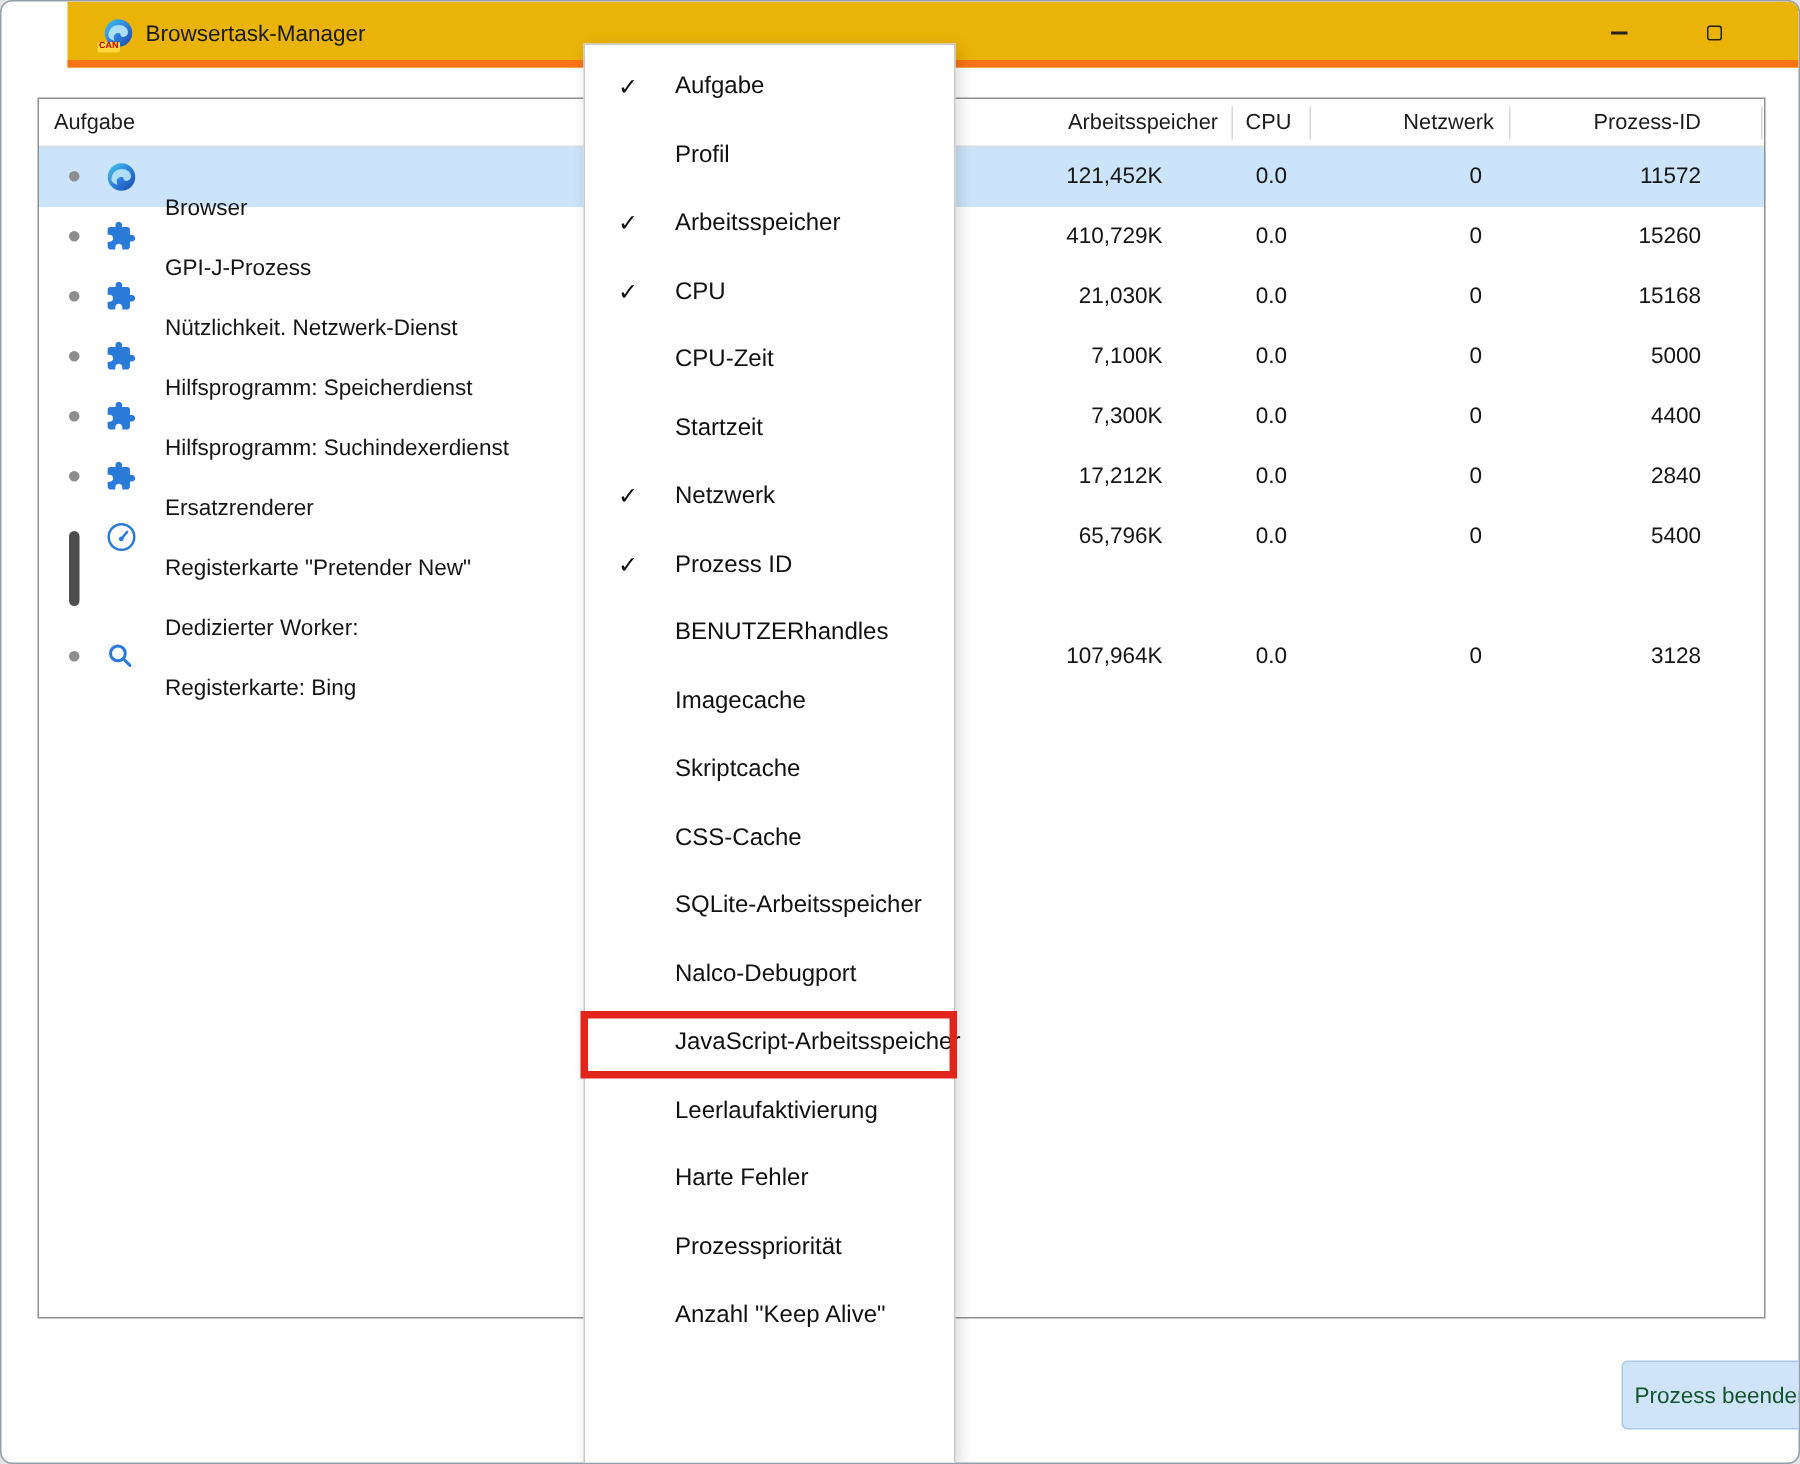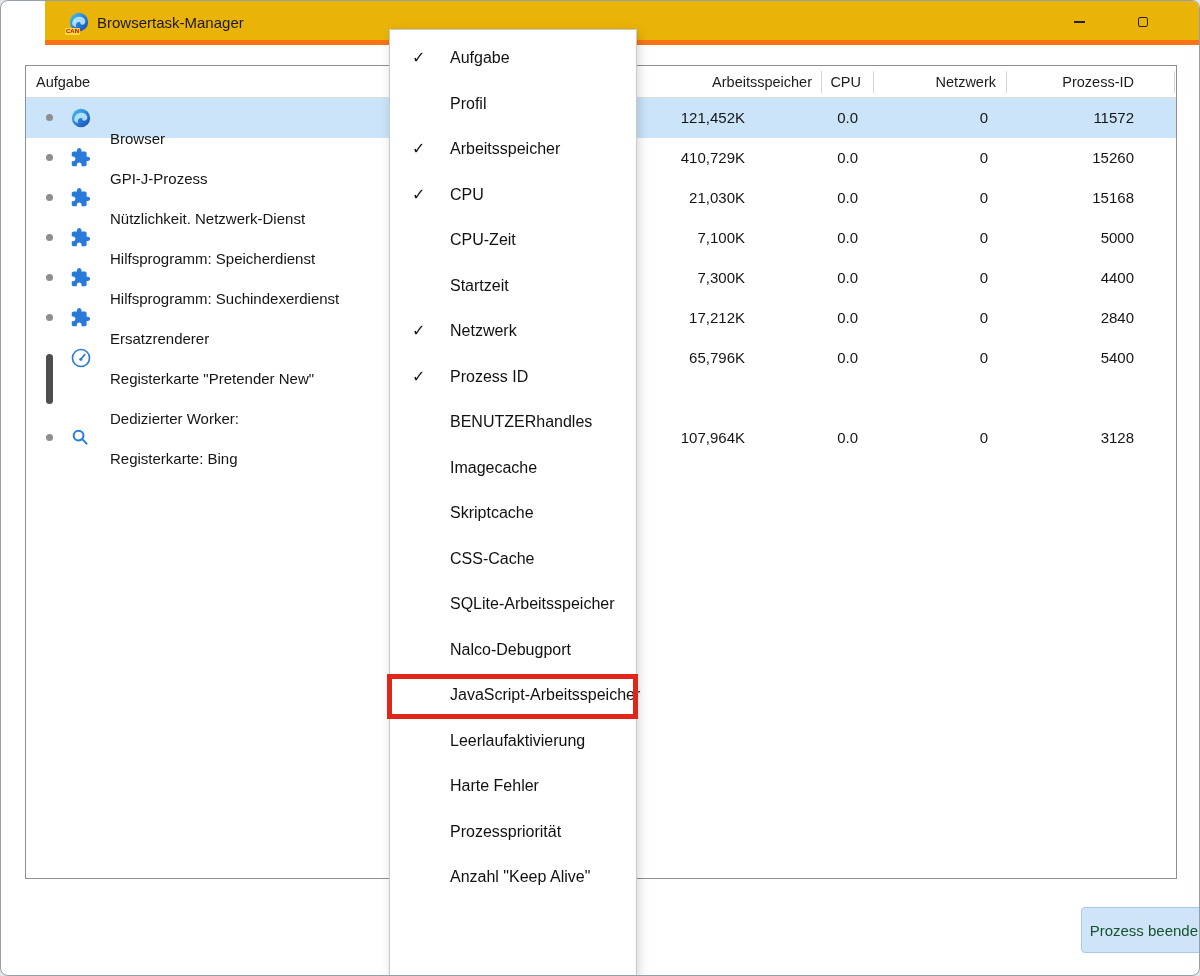--- a/index.html
+++ b/index.html
@@ -39,21 +39,21 @@
   .sep1 { left:795px; } .sep2 { left:847px; } .sep3 { left:980px; } .sep4 { left:1148px; }
   .tbody { position:absolute; left:0; top:32px; right:0; bottom:0; }
   .row { position:relative; height:40px; }
   .row.selected { background:#cbe4f9; }
   .bullet { position:absolute; left:20px; top:16px; width:7px; height:7px;
             border-radius:50%; background:#8e8e8e; }
   .row-icon { position:absolute; left:44px; top:9px; width:22px; height:22px; }
   .row-icon svg { display:block; }
   .cell-task { position:absolute; left:84px; top:11px; font-size:15px; white-space:nowrap;margin-top:21px; }
   .val { position:absolute; top:11px; font-size:15px; }
-  .val-mem { right:431px; } .val-cpu { right:318px; } .val-net { right:188px; } .val-pid { right:42px; }
+  .val-mem { right:401px; } .val-cpu { right:318px; } .val-net { right:188px; } .val-pid { right:42px; }
   .group-bar { position:absolute; left:20px; top:256px; width:7px; height:50px;
                border-radius:3.5px; background:#4e4e4e; }
 
   
   .menu { position:absolute; left:388px; top:28px; width:248px; height:948px; background:#fff;
           border:1px solid #c8c8c8; box-shadow:2px 3px 10px rgba(0,0,0,0.16);
           padding-top:6px; z-index:10; }
   .menu-item { position:relative; height:45.5px; }
   .mi-check { position:absolute; left:22px; top:12px; font-size:16px; color:#111; }
   .mi-label { position:absolute; left:60px; top:13px; font-size:16px; color:#111; white-space:nowrap; }

